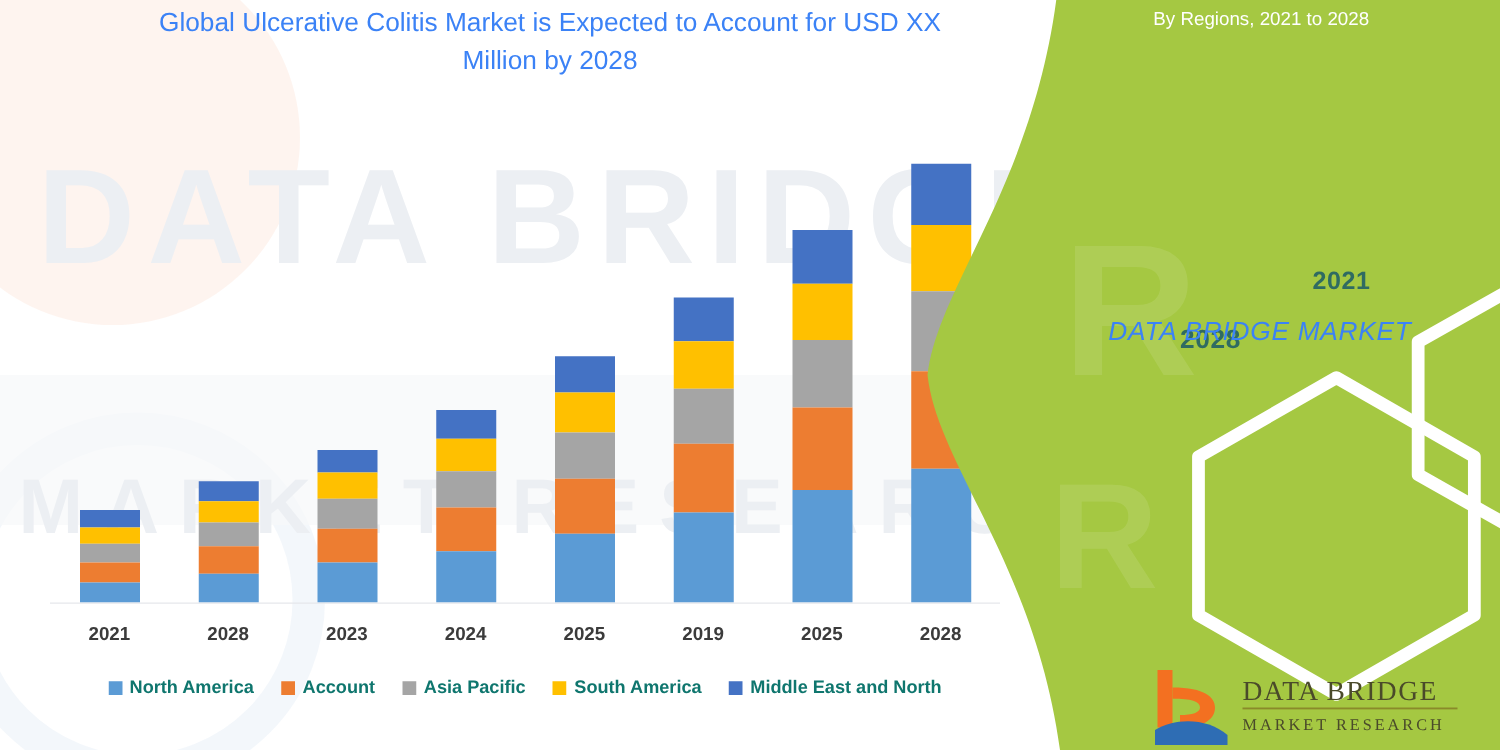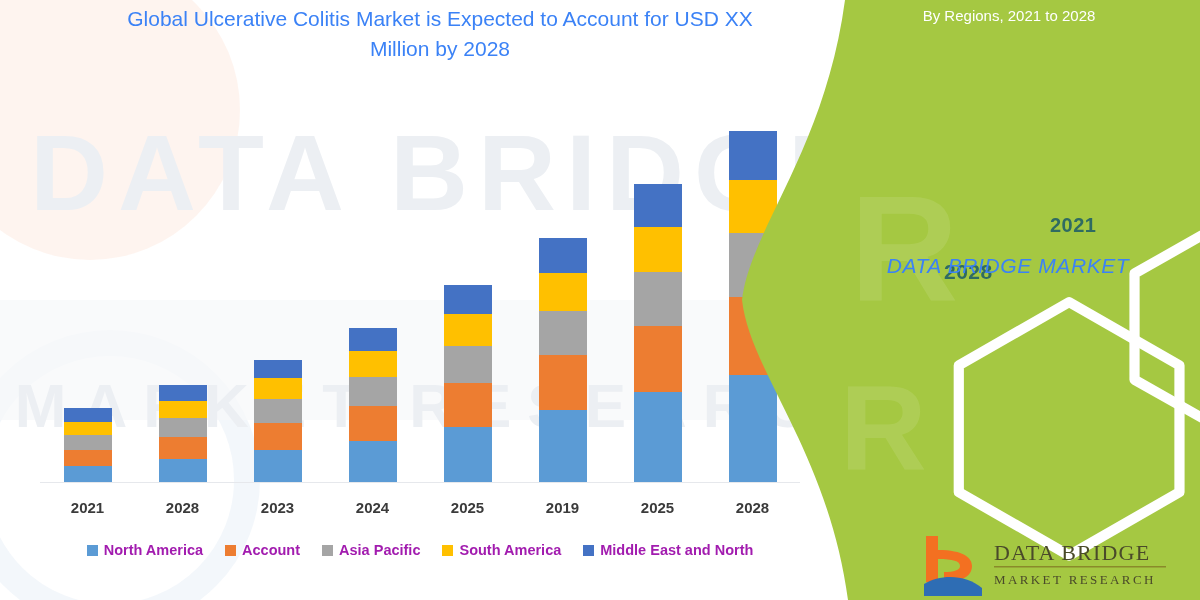--- a/index.html
+++ b/index.html
@@ -98,21 +98,21 @@
     width:48px; text-align:center; color:#3b3b3b;
     font-size:15px; font-weight:700;
   }
 
   .legend{
     position:absolute; left:40px; top:536px; width:760px; height:28px;
     display:flex; align-items:center; justify-content:center; gap:22px;
   }
   .legend-item{ display:flex; align-items:center; gap:6px; }
   .legend-swatch{ width:11px; height:11px; flex:0 0 auto; }
-  .legend-label{ color:#a21caf; font-size:14.5px; font-weight:700; white-space:nowrap; }
+  .legend-label{ color:#0f766e; font-size:14.5px; font-weight:700; white-space:nowrap; }
 </style>
 </head>
 <body>
 
 <div id="stage">
 
   <div class="bg-blob-peach"></div>
   <div class="bg-blob-ring"></div>
   <div class="bg-band"></div>
 

